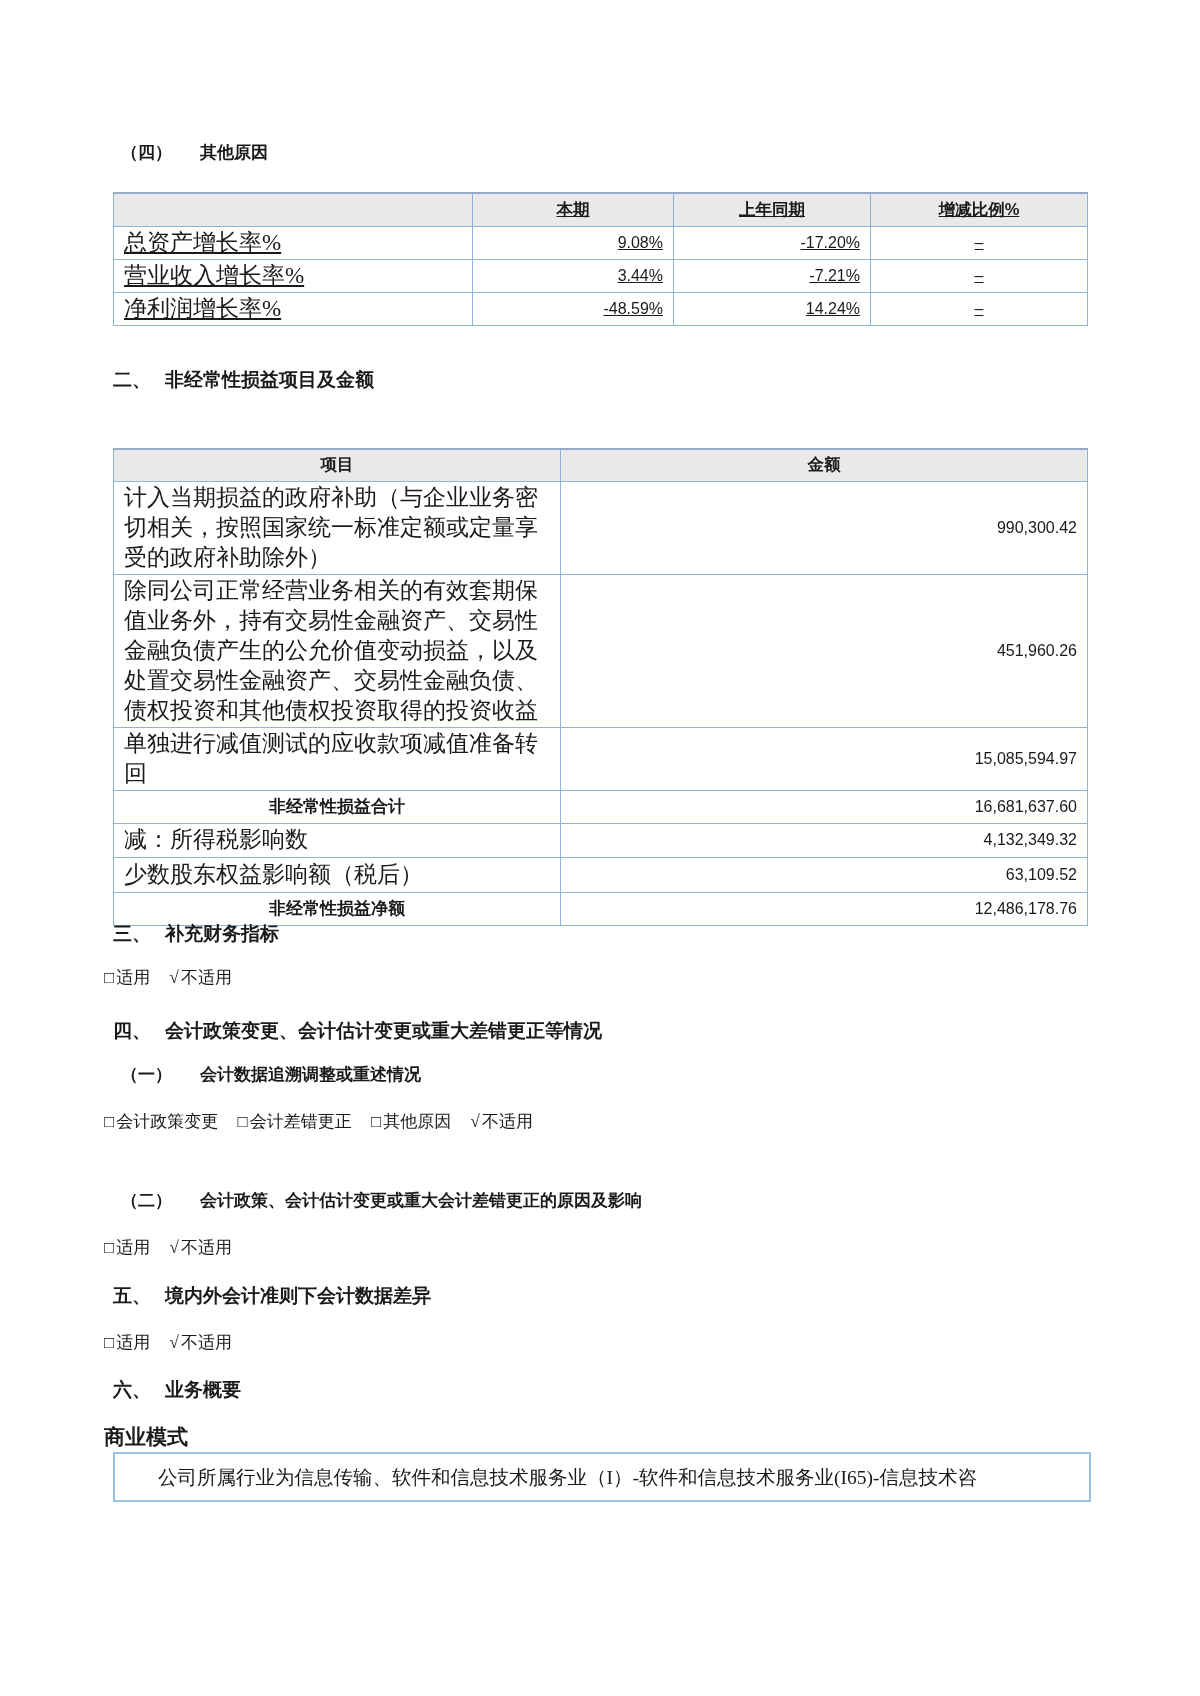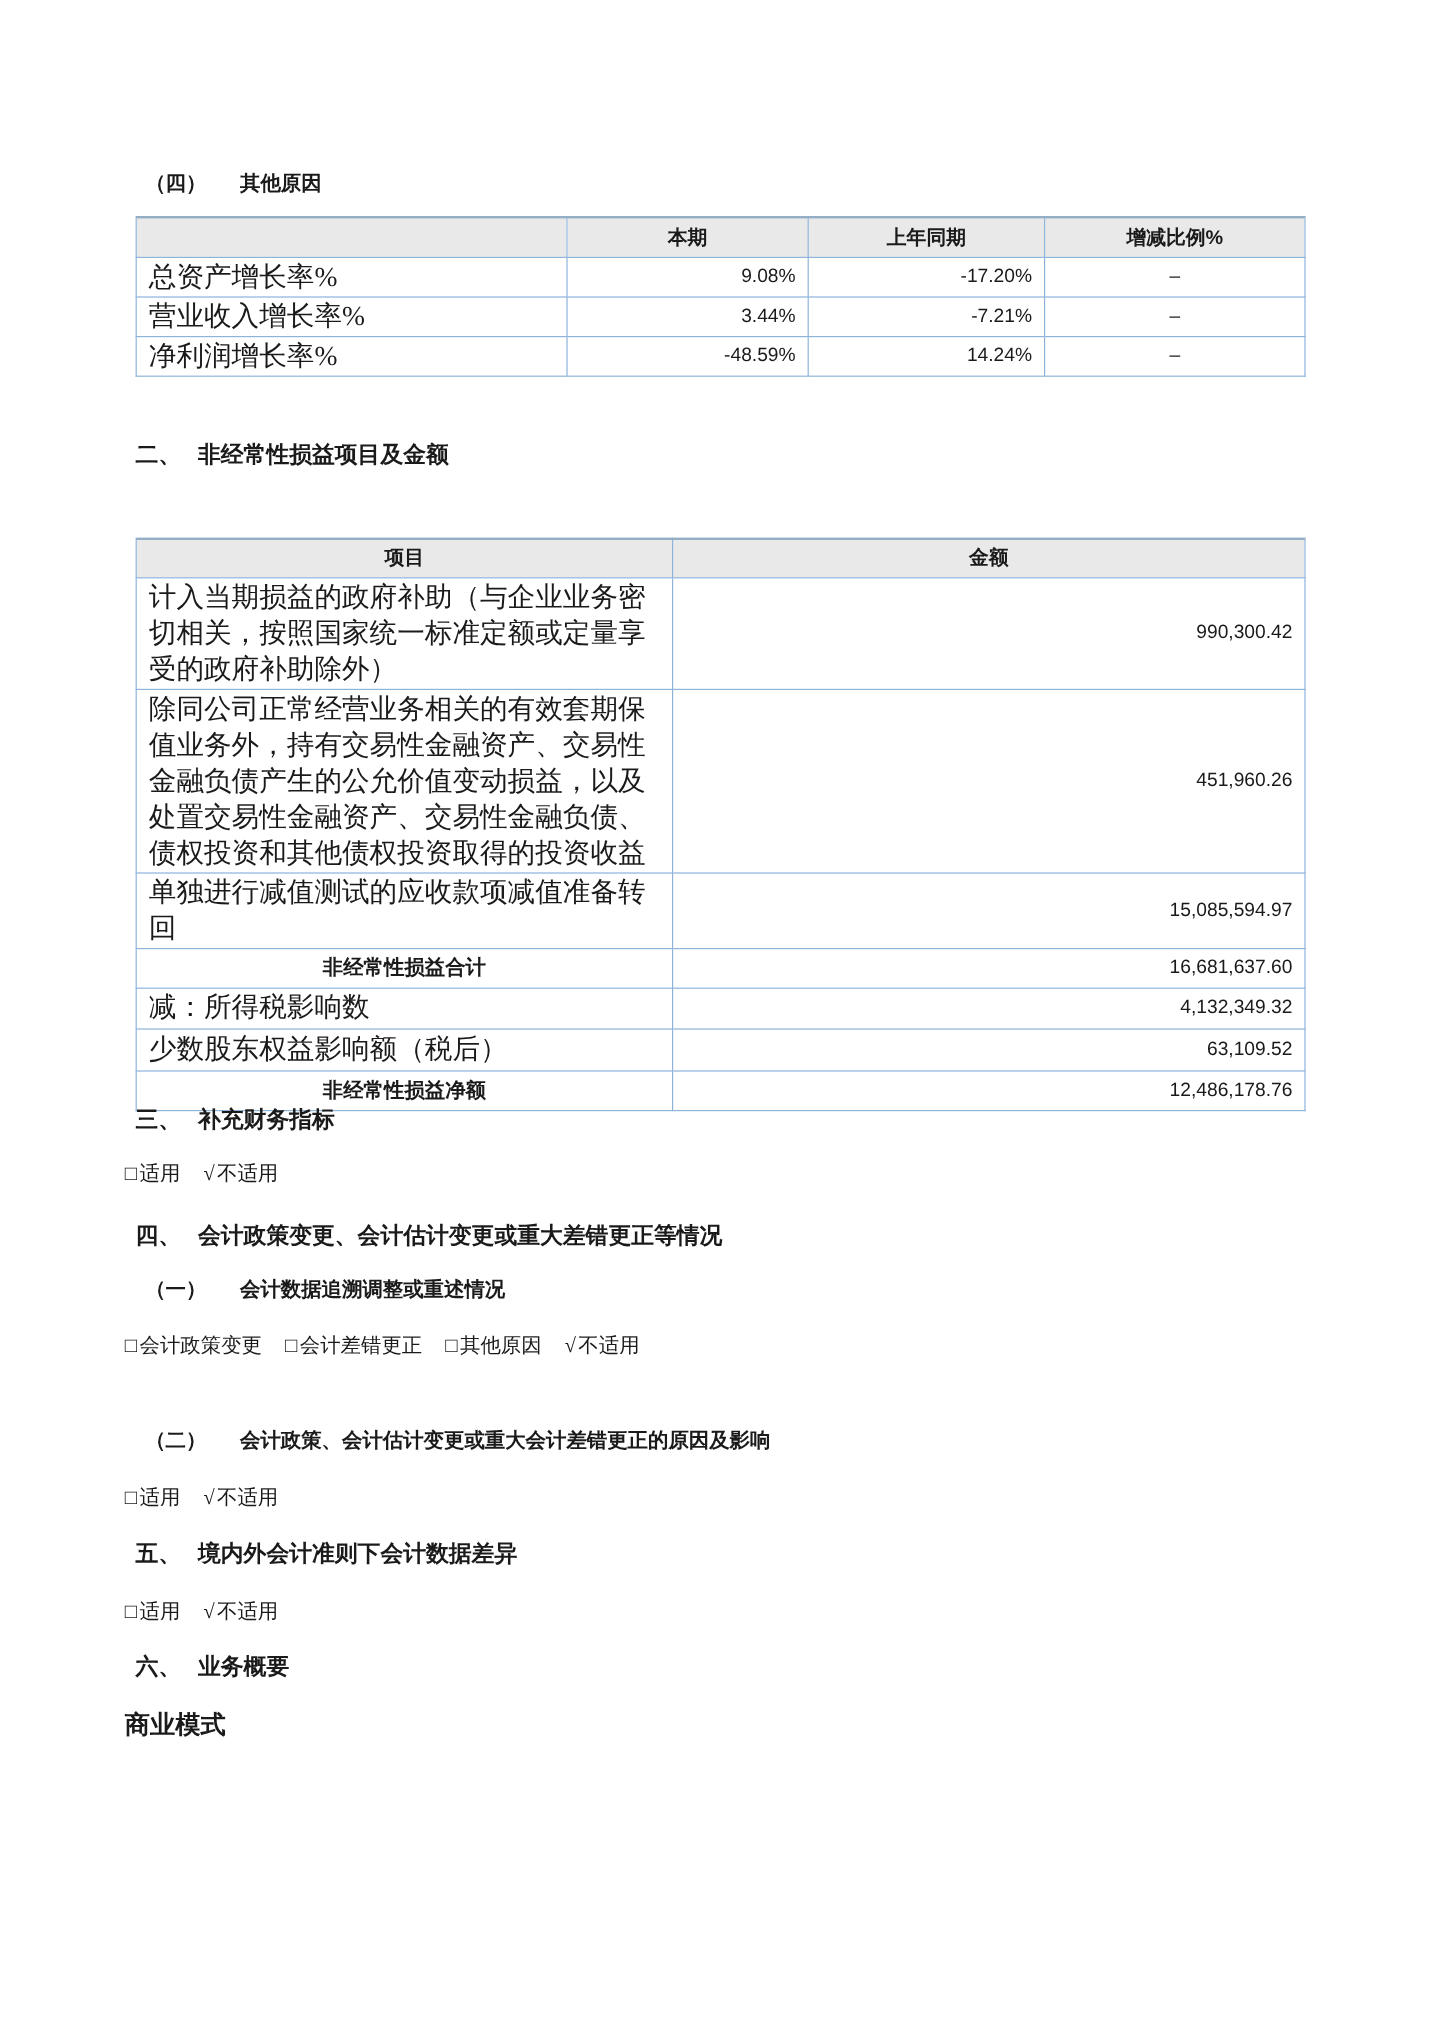--- a/index.html
+++ b/index.html
@@ -49,21 +49,21 @@
 </head>
 <body>
 
 <div class="page">
 
   <div class="abs h-sub" style="top:141px;">
     <span class="h-num">（四）</span>
     <span>其他原因</span>
   </div>
 
-  <table class="tbl t1 abs" style="top:180px;">
+  <table class="tbl t1 abs" style="top:192px;text-decoration:underline;">
     <colgroup>
         <col class="c1">
         <col class="c2">
         <col class="c3">
         <col class="c4">
       </colgroup>
     <tbody>
       <tr class="head">
         <th></th>
         <th>本期</th>
@@ -182,14 +182,17 @@
     <span class="opt"><span class="glyph">√</span><span>不适用</span></span>
   </p>
 
   <div class="abs h-main" style="top:1377px;">
     <span class="h-num">六、</span>
     <span>业务概要</span>
   </div>
 
   <div class="abs bm-title" style="top:1423px;">商业模式</div>
 
+  <div class="abs bm-box" style="top:1452px;">
+    <p class="bm-text">公司所属行业为信息传输、软件和信息技术服务业（I）-软件和信息技术服务业(I65)-信息技术咨</p>
+  </div>
 
 </div>
 
 </body></html>

